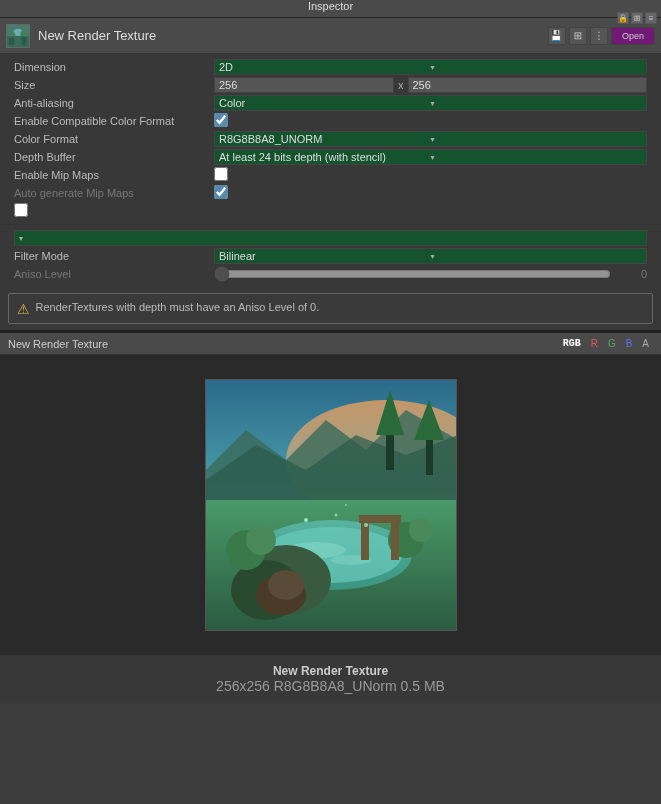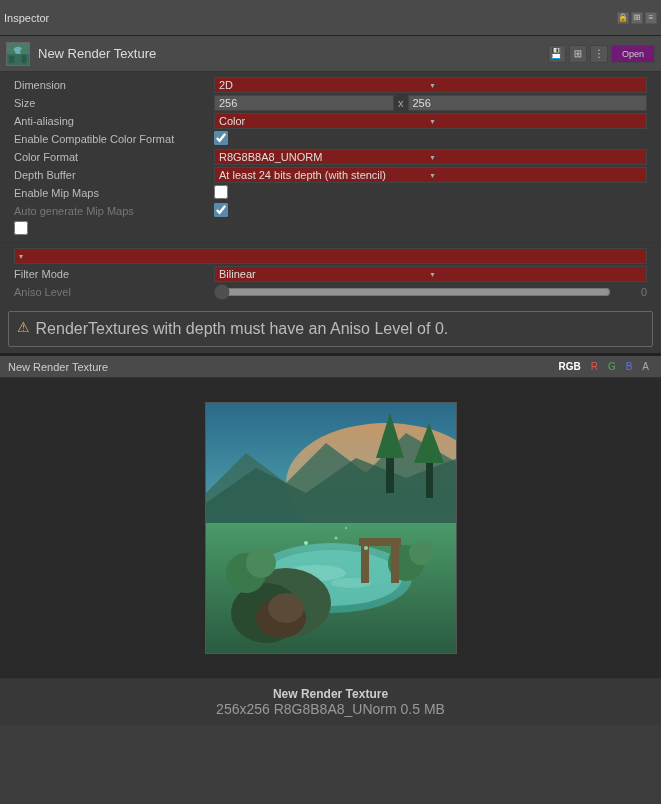--- a/index.html
+++ b/index.html
@@ -10,23 +10,24 @@
       color: #ddd;
       width: 661px;
       min-height: 804px;
     }
 
     
     .title-bar {
       display: flex;
       align-items: center;
       background: #4a4a4a;
-      height: 36px;
+      height: 18px;
       padding: 0 4px;
       border-bottom: 1px solid #222;
+      flex-direction: column;
     }
     .title-bar-text {
       color: #ddd;
       font-size: 11px;
     }
     .title-bar-icons {
       margin-left: auto;
       display: flex;
       gap: 2px;
     }
@@ -130,21 +131,21 @@
       color: #777;
     }
     .prop-value {
       flex: 1;
     }
 
     
     .prop-dropdown {
       display: flex;
       align-items: center;
-      background: #7f1d1d;
+      background: #14532d;
       border: 1px solid #444;
       height: 16px;
       padding: 0 4px;
       cursor: pointer;
       width: 100%;
       position: relative;
       justify-content: center;
     }
     .prop-dropdown span {
       flex: 1;
@@ -227,21 +228,21 @@
       border-radius: 2px;
     }
     .warning-icon {
       color: #e8b84d;
       font-size: 14px;
       flex-shrink: 0;
       margin-top: 1px;
     }
     .warning-text {
       color: #bbb;
-      font-size: 16px;
+      font-size: 11px;
       line-height: 1.4;
     }
 
     
     .texture-section {
       background: #383838;
       border-top: 2px solid #222;
     }
     .texture-header {
       display: flex;
@@ -265,20 +266,21 @@
       font-size: 10px;
       padding: 1px 4px;
       cursor: pointer;
       color: #aaa;
       background: transparent;
       border: none;
     }
     .channel-btn.active {
       color: #fff;
       font-weight: bold;
+      font-family: Liberation Mono, monospace;
     }
     .channel-r { color: #e05555 !important; }
     .channel-g { color: #55aa55 !important; }
     .channel-b { color: #5577ee !important; }
     .channel-a { color: #aaa !important; }
 
     
     .texture-canvas-area {
       display: flex;
       align-items: center;

